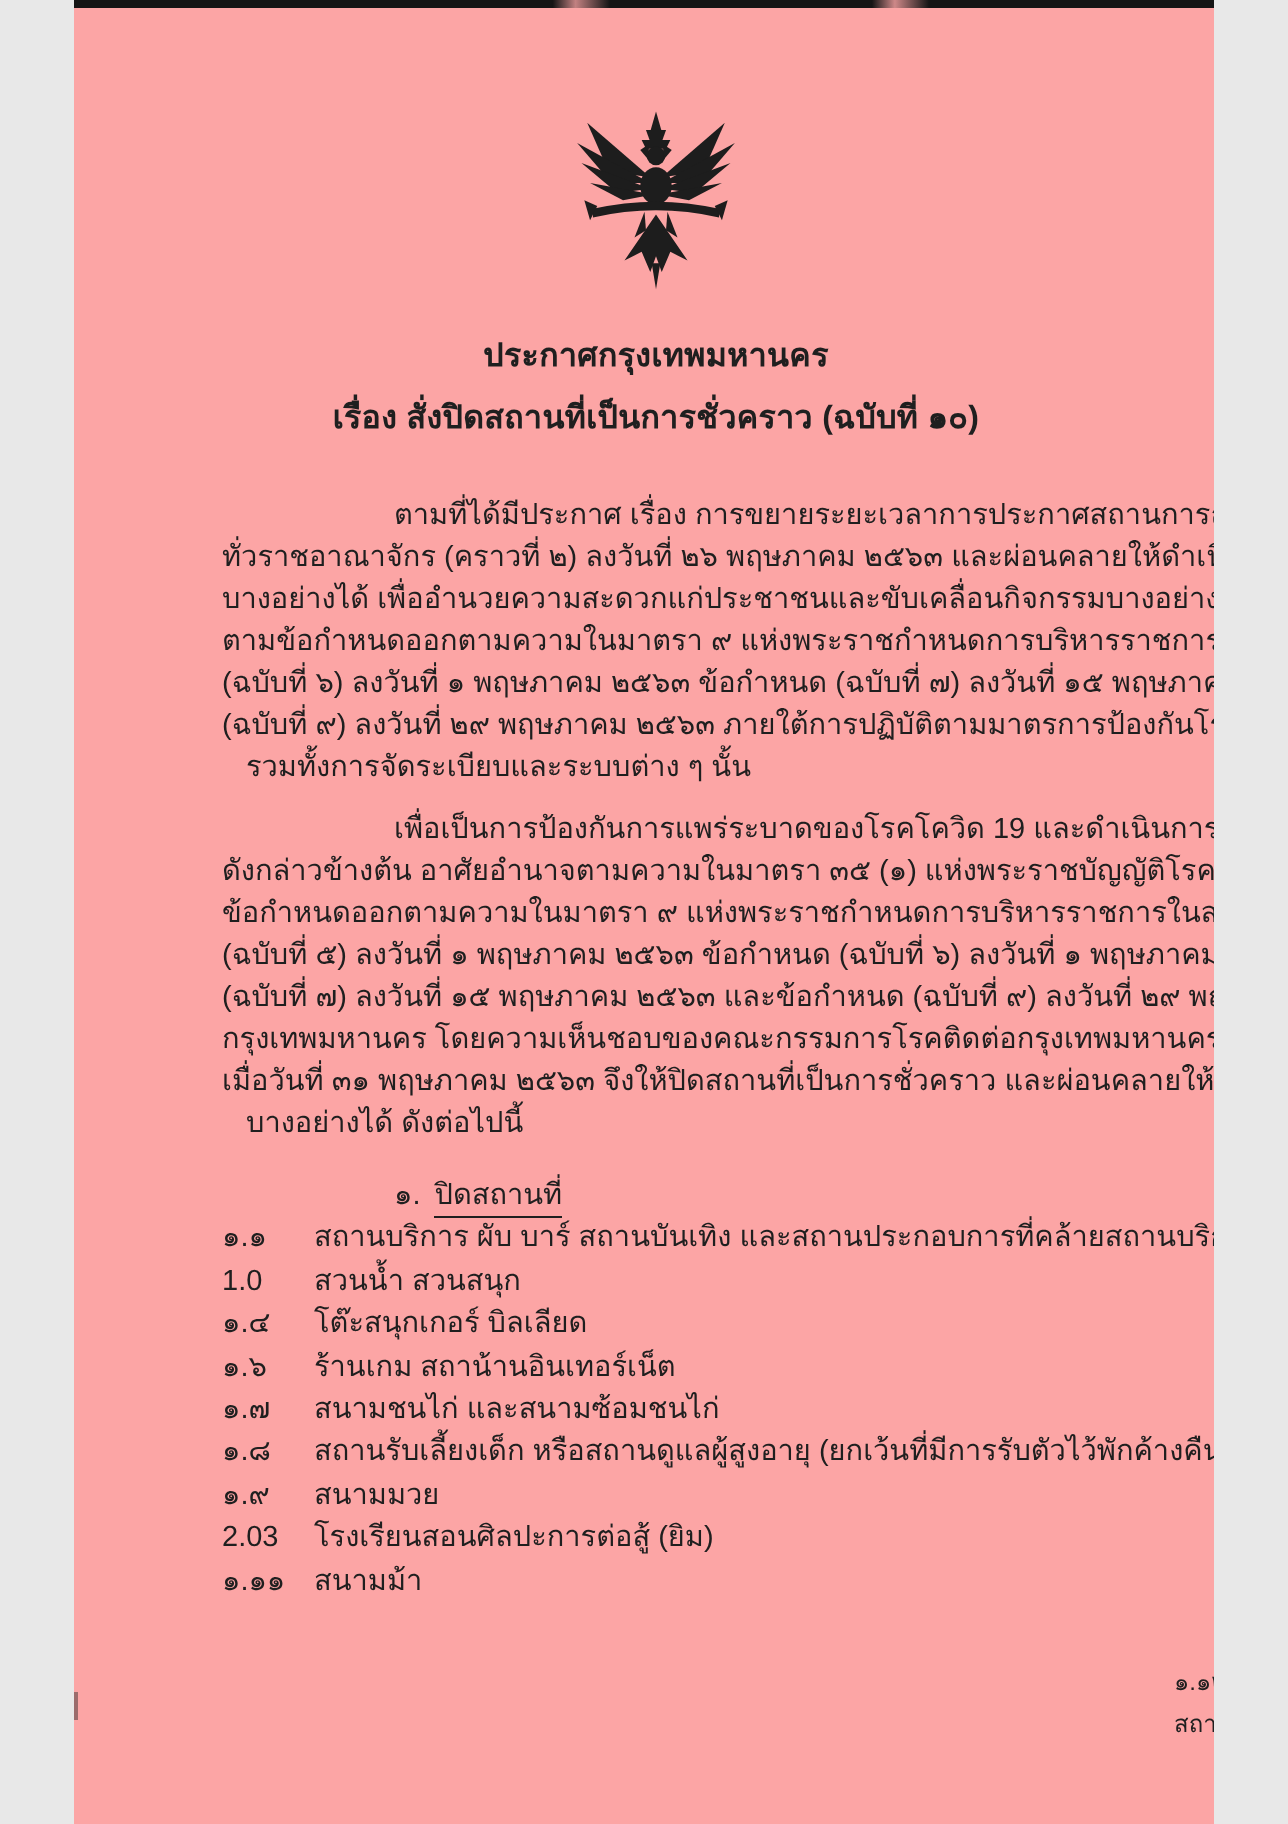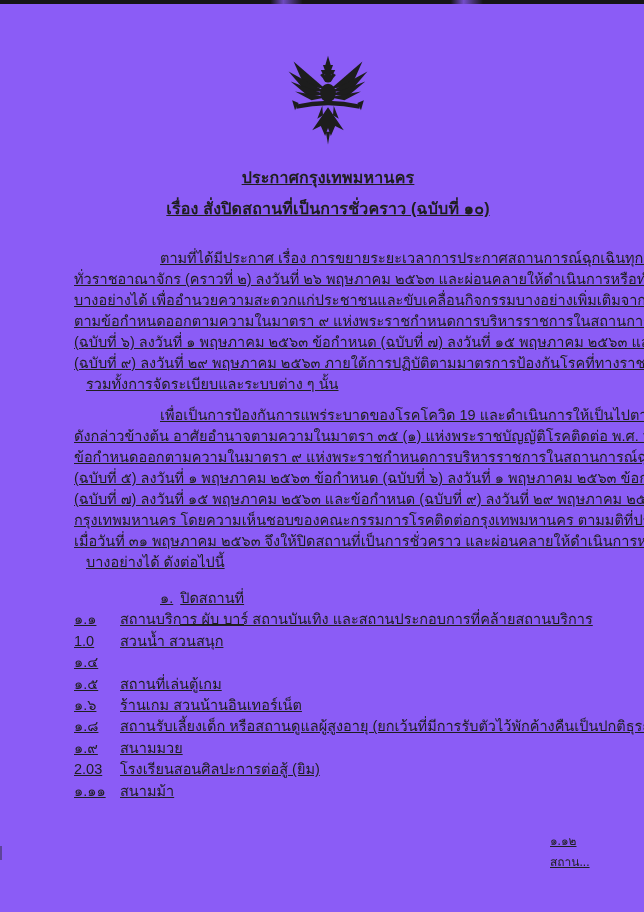--- a/index.html
+++ b/index.html
@@ -1,24 +1,23 @@
 <!DOCTYPE html>
 <html lang="th"><head>
 <meta charset="utf-8">
 <style>
   html,body{margin:0;padding:0;background:#e8e8e8;}
   .page{
     position:relative;
-    width:644px;height:912px;
+    width:570px;height:912px;
     margin:0 auto;
-    background:#8b5cf6;
+    background:#fca5a5;
     overflow:hidden;
     font-family:"Liberation Sans","DejaVu Sans",sans-serif;
     color:#1f1f1f;
-    text-decoration:underline;
   }
   
   .scan-edge{
     position:absolute;top:0;left:0;width:100%;height:4px;
     background:linear-gradient(90deg,
       #151515 0%, #151515 42%, rgba(21,21,21,.25) 44%, #151515 47%,
       #151515 70%, rgba(21,21,21,.2) 72%, #151515 75%, #151515 100%);
   }
   .scan-speck{
     position:absolute;left:0;bottom:52px;width:2px;height:14px;
@@ -51,21 +50,21 @@
     white-space:nowrap;
   }
   .para .line.short{text-align-last:left;white-space:normal;margin-left:12px;}
   .para .line.indent{padding-left:86px;}
   .para.p2{margin-top:10px;}
   .closure-list{margin-top:15px;line-height:21.4px;}
   .list-header{margin-left:86px;}
   .list-header .lh-num{margin-right:7px;}
   .list-header .lh-label{
     border-bottom:1.5px solid #1f1f1f;
-    padding-bottom:18px;
+    padding-bottom:2px;
   }
   .list-row{display:flex;}
   .list-row .num{flex:none;width:46px;}
   .list-row .txt{flex:1;white-space:nowrap;}
   .continuation{
     margin-top:29px;
     margin-left:476px;
     font-size:12px;
   }
 </style>
@@ -152,28 +151,29 @@
       <div class="list-row">
         <span class="num">๑.๑</span>
         <span class="txt">สถานบริการ ผับ บาร์ สถานบันเทิง และสถานประกอบการที่คล้ายสถานบริการ</span>
       </div>
       <div class="list-row">
         <span class="num">1.0</span>
         <span class="txt">สวนน้ำ สวนสนุก</span>
       </div>
       <div class="list-row">
         <span class="num">๑.๔</span>
-      </div>
-      <div class="list-row">
-        <span class="num">๑.๕</span>
-        <span class="txt">สถานที่เล่นตู้เกม</span>
+        <span class="txt">โต๊ะสนุกเกอร์ บิลเลียด</span>
       </div>
       <div class="list-row">
         <span class="num">๑.๖</span>
-        <span class="txt">ร้านเกม สวนน้านอินเทอร์เน็ต</span>
+        <span class="txt">ร้านเกม สถาน้านอินเทอร์เน็ต</span>
+      </div>
+      <div class="list-row">
+        <span class="num">๑.๗</span>
+        <span class="txt">สนามชนไก่ และสนามซ้อมชนไก่</span>
       </div>
       <div class="list-row">
         <span class="num">๑.๘</span>
         <span class="txt">สถานรับเลี้ยงเด็ก หรือสถานดูแลผู้สูงอายุ (ยกเว้นที่มีการรับตัวไว้พักค้างคืนเป็นปกติธุระ)</span>
       </div>
       <div class="list-row">
         <span class="num">๑.๙</span>
         <span class="txt">สนามมวย</span>
       </div>
       <div class="list-row">

